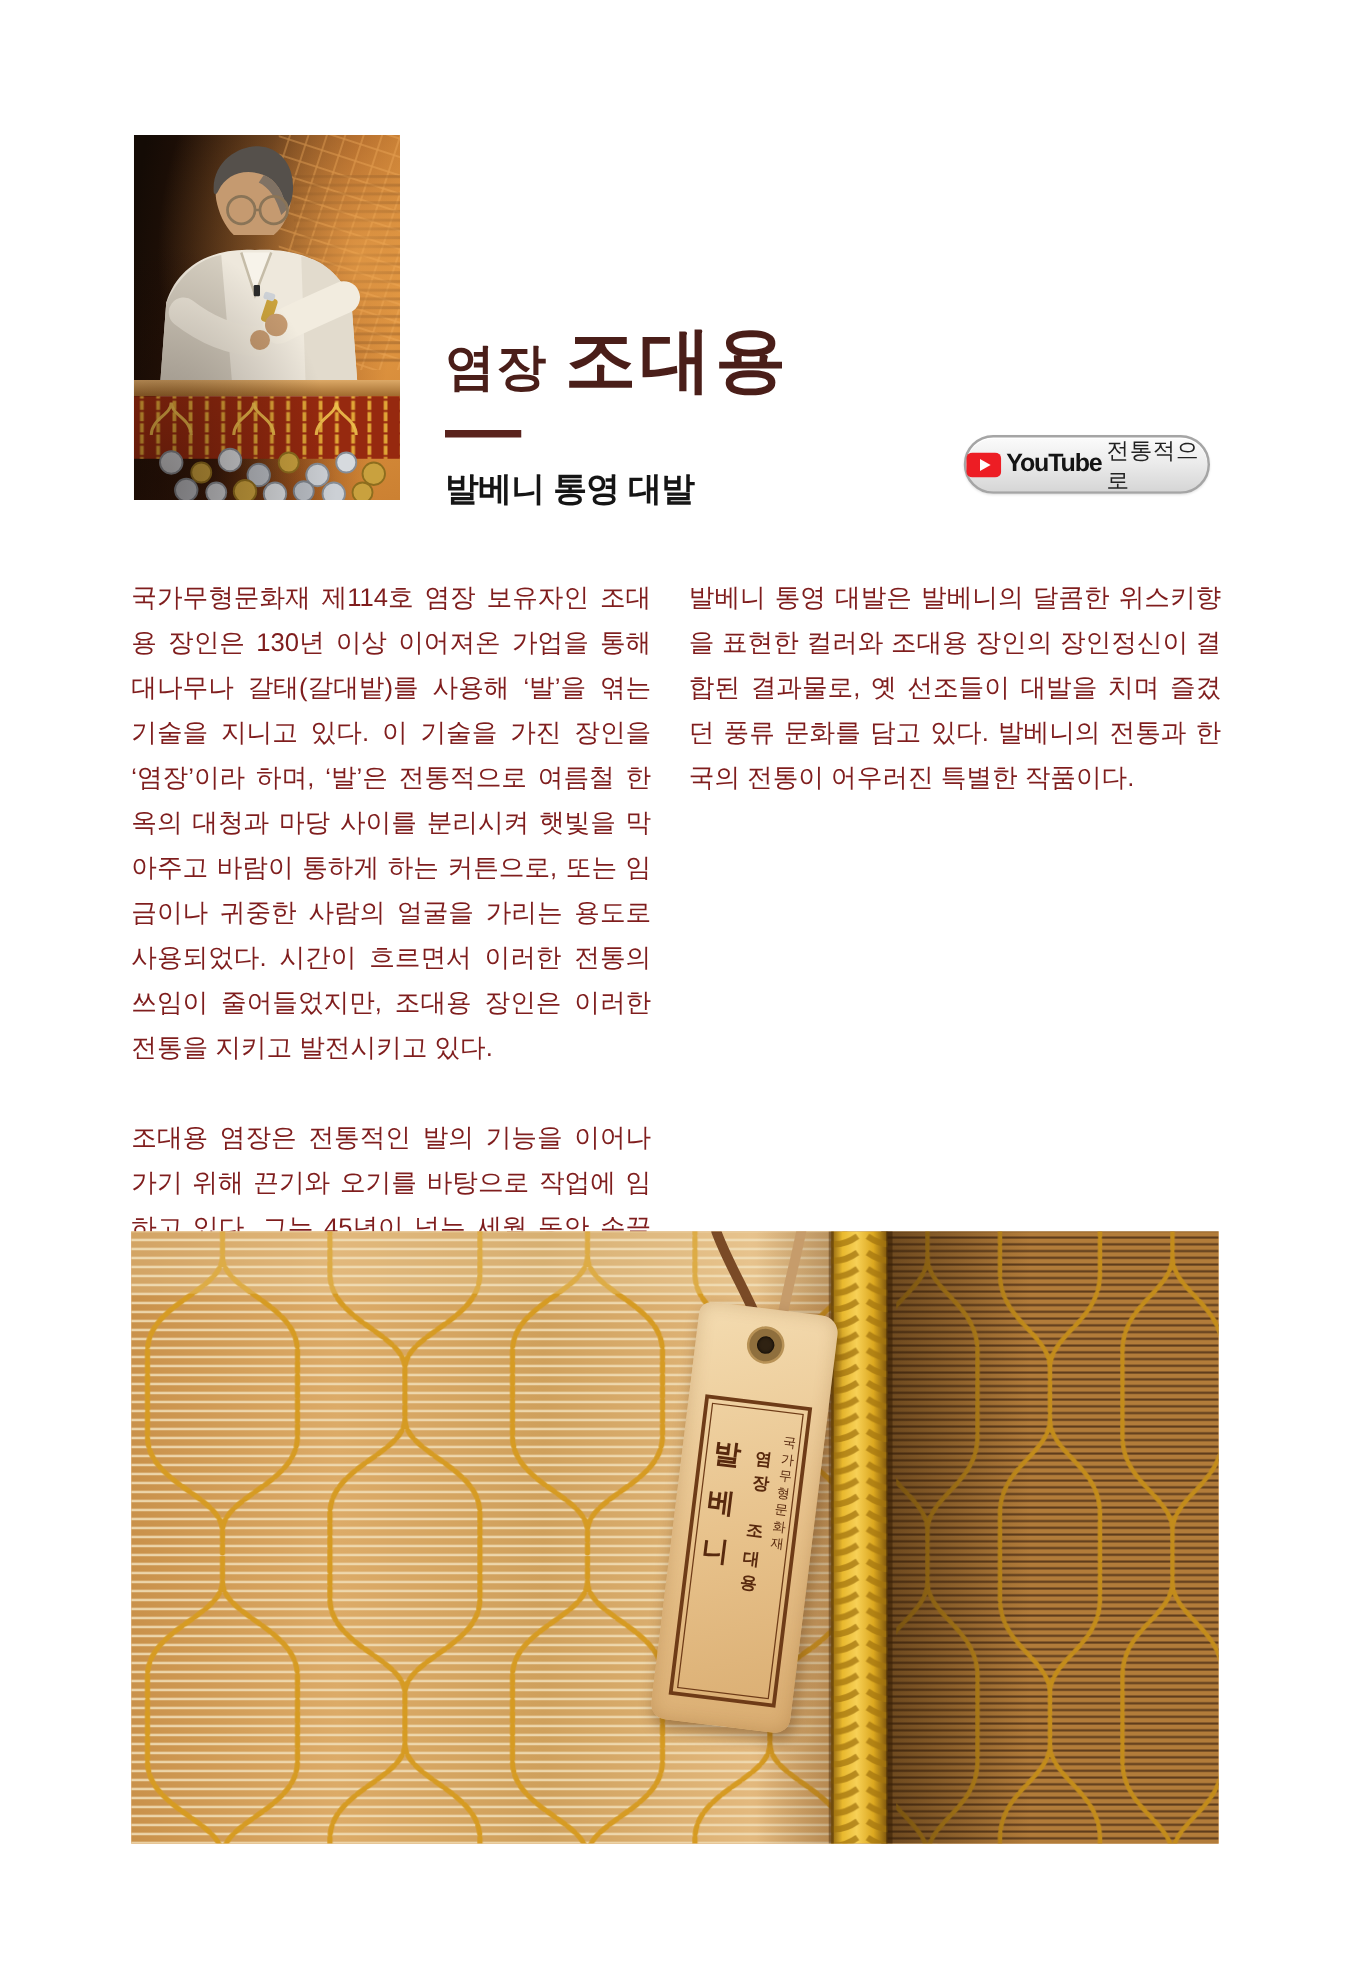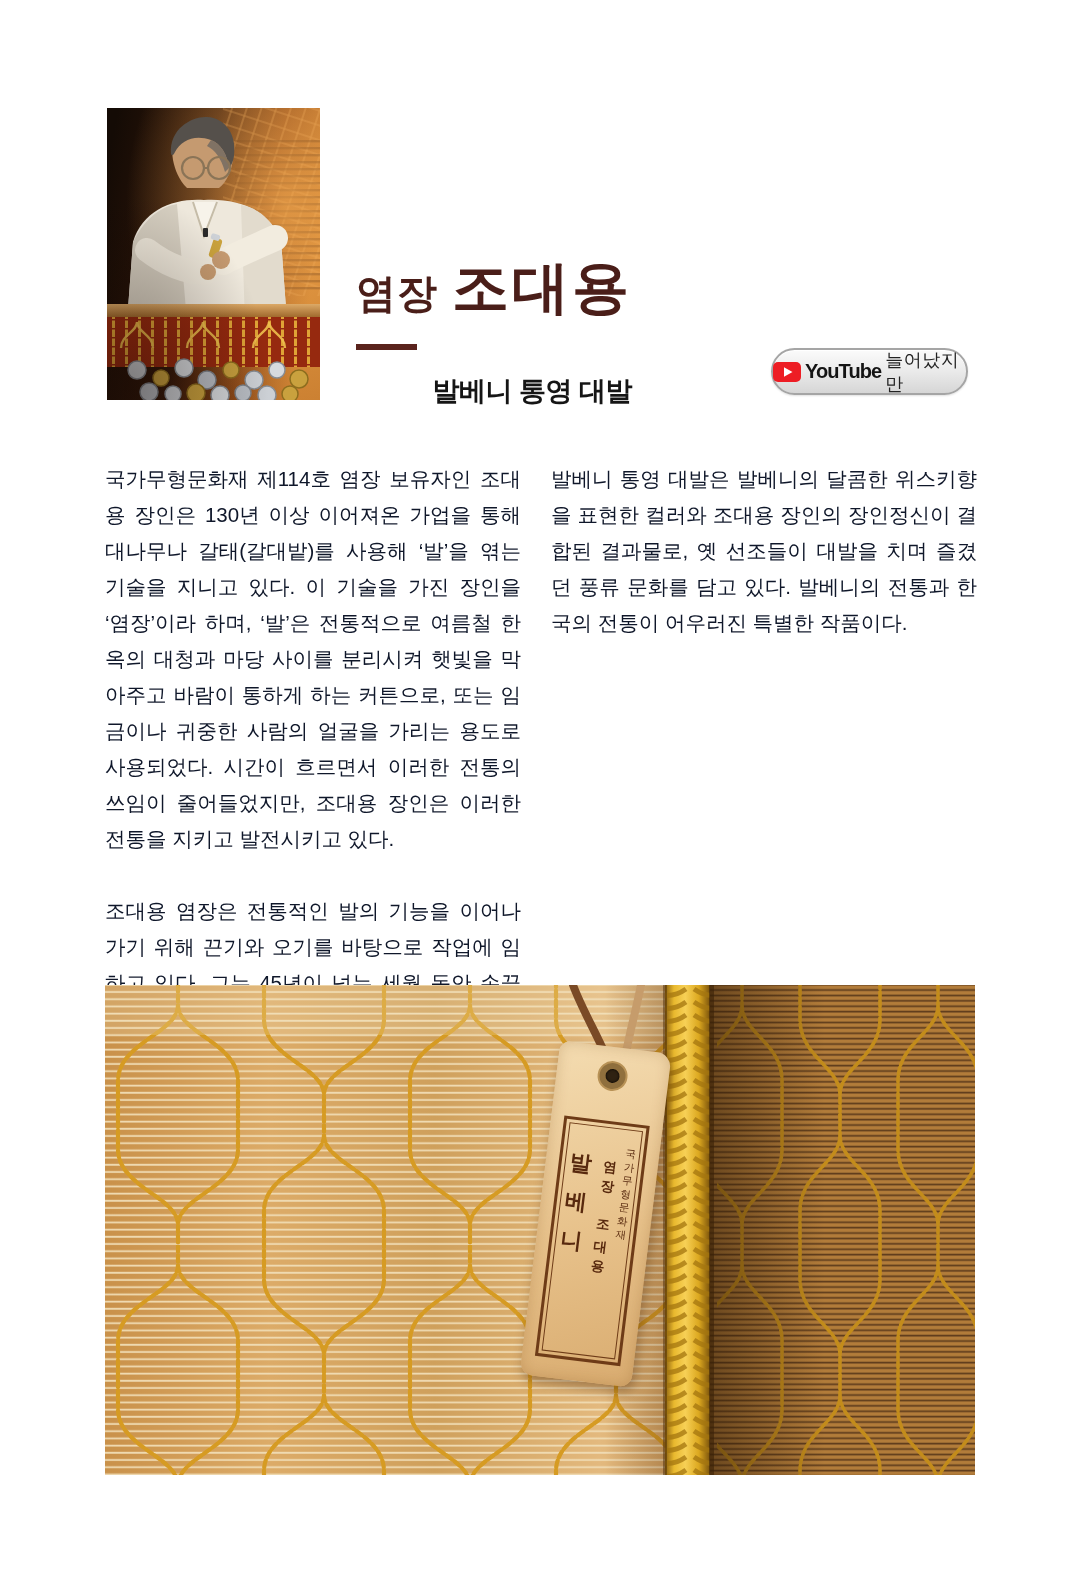--- a/index.html
+++ b/index.html
@@ -8,34 +8,34 @@
 
   
   .portrait{position:absolute;left:107px;top:108px;width:213px;height:292px;overflow:hidden;}
   .portrait svg{display:block;}
 
   .title-block{position:absolute;left:356px;top:250px;}
   .title-line{white-space:nowrap;color:#4a1e19;font-family:"DejaVu Serif","Liberation Serif",serif;}
   .t-prefix{font-size:40px;font-weight:700;letter-spacing:1px;}
   .t-name{font-size:57px;font-weight:700;margin-left:14px;letter-spacing:3px;}
   .divider{width:61px;height:6px;background:#5a231d;margin-top:17px;}
-  .subtitle{margin-top:23px;font-size:27px;font-weight:700;color:#151515;letter-spacing:-0.5px;text-align:right;}
+  .subtitle{margin-top:23px;font-size:27px;font-weight:700;color:#151515;letter-spacing:-0.5px;}
 
   .yt-btn{position:absolute;left:771px;top:348px;width:197px;height:47px;border-radius:24px;
           border:2px solid #a5a5a5;box-sizing:border-box;cursor:pointer;
           background:linear-gradient(180deg,#fbfbfb 0%,#ececec 45%,#d6d6d6 100%);
           box-shadow:inset 0 1px 0 #ffffff,0 1px 2px rgba(0,0,0,0.12);
           display:flex;align-items:center;justify-content:center;gap:4px;text-decoration:none;}
   .yt-icon{display:inline-flex;width:28px;height:20px;}
   .yt-brand{font-size:20px;font-weight:700;letter-spacing:-0.9px;color:#141414;}
   .yt-action{font-size:18px;color:#222222;letter-spacing:0.5px;}
 
   
   .article{position:absolute;left:105px;top:461px;width:872px;display:flex;}
-  .col{color:#0f172a;}
+  .col{color:#7f1d1d;}
   .col p{margin:0 0 36px 0;font-size:20.5px;line-height:36px;text-align:justify;}
   .col-left{width:416px;margin-right:30px;}
   .col-right{width:426px;}
 
   
   .blind-photo{position:absolute;left:105px;top:985px;width:870px;height:490px;overflow:hidden;background:#d7a360;}
   .blind-photo > svg{position:absolute;left:0;top:0;}
 
   .tag{position:absolute;left:451px;top:62px;width:112px;height:336px;transform:rotate(7deg);
        transform-origin:50% 10%;border-radius:10px 14px 12px 12px;
@@ -149,21 +149,21 @@
   </div>
 
   <a class="yt-btn">
     <span class="yt-icon">
       <svg width="28" height="20" viewBox="0 0 28 20">
         <rect width="28" height="20" rx="5" fill="#ed1d24"></rect>
         <polygon points="11,5.2 19.5,10 11,14.8" fill="#ffffff"></polygon>
       </svg>
     </span>
     <span class="yt-brand">YouTube</span>
-    <span class="yt-action">늘어났지만</span>
+    <span class="yt-action">전통적으로</span>
   </a>
 
   <div class="article">
     <div class="col col-left">
       <p>국가무형문화재 제114호 염장 보유자인 조대용 장인은 130년 이상 이어져온 가업을 통해 대나무나 갈태(갈대밭)를 사용해 ‘발’을 엮는 기술을 지니고 있다. 이 기술을 가진 장인을 ‘염장’이라 하며, ‘발’은 전통적으로 여름철 한옥의 대청과 마당 사이를 분리시켜 햇빛을 막아주고 바람이 통하게 하는 커튼으로, 또는 임금이나 귀중한 사람의 얼굴을 가리는 용도로 사용되었다. 시간이 흐르면서 이러한 전통의 쓰임이 줄어들었지만, 조대용 장인은 이러한 전통을 지키고 발전시키고 있다.</p>
       <p>조대용 염장은 전통적인 발의 기능을 이어나가기 위해 끈기와 오기를 바탕으로 작업에 임하고 있다. 그는 45년이 넘는 세월 동안 손끝에 지문이 없어질 정도로 꾸준히 발을 엮어왔으며, 발을 단순한 기능적인 물건을 넘어 하나의</p>
     </div>
     <div class="col col-right">
       <p>발베니 통영 대발은 발베니의 달콤한 위스키향을 표현한 컬러와 조대용 장인의 장인정신이 결합된 결과물로, 옛 선조들이 대발을 치며 즐겼던 풍류 문화를 담고 있다. 발베니의 전통과 한국의 전통이 어우러진 특별한 작품이다.</p>
     </div>

